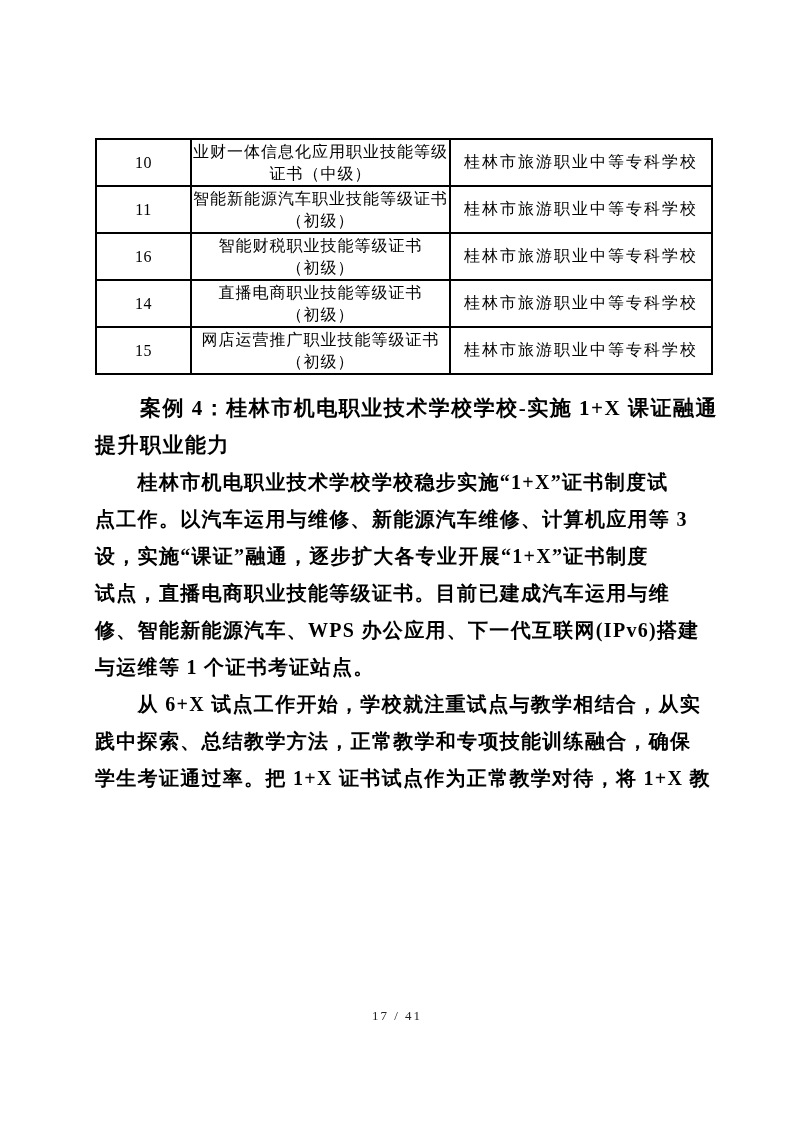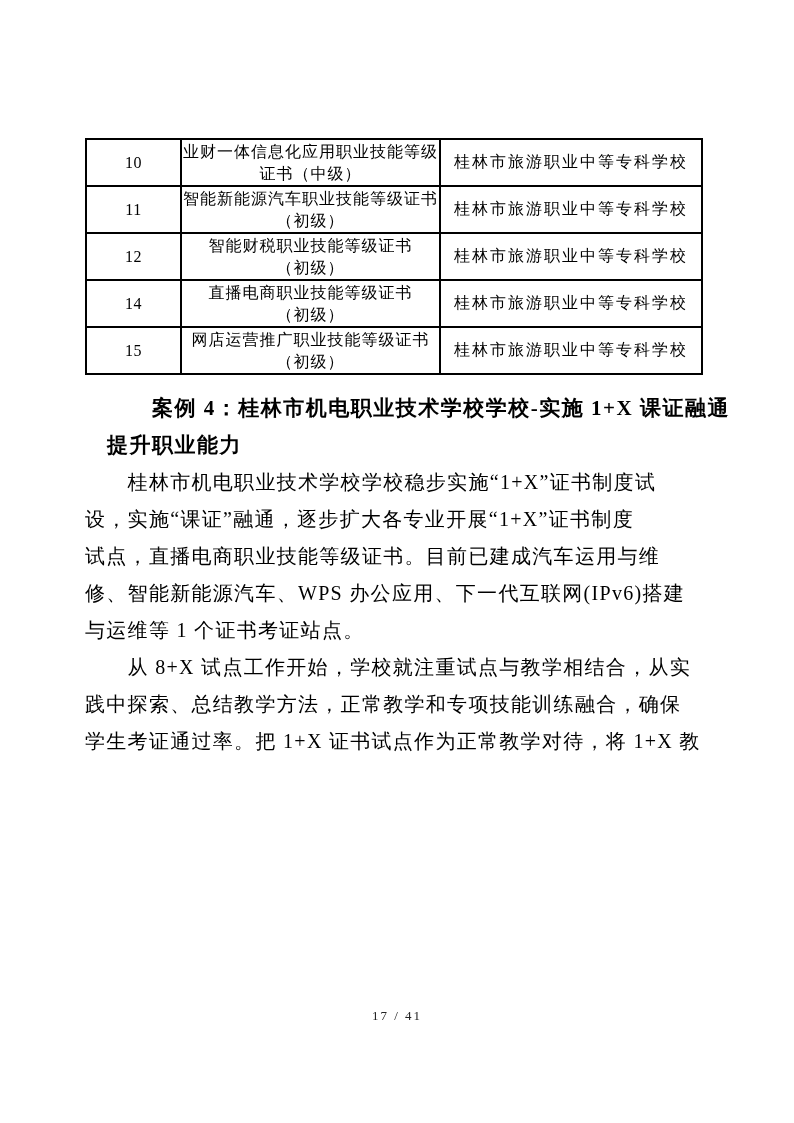--- a/index.html
+++ b/index.html
@@ -11,21 +11,21 @@
     position: relative;
     width: 794px;
     height: 1123px;
     background: #ffffff;
     color: #000000;
     font-family: "Liberation Serif", "DejaVu Serif", serif;
     overflow: hidden;
   }
   .content {
     position: absolute;
-    left: 85px;
+    left: 95px;
     top: 138px;
     width: 616px;
   }
   table.doc-table {
     border-collapse: collapse;
     table-layout: fixed;
     width: 616px;
   }
   table.doc-table td {
     border: 2px solid #000000;
@@ -57,29 +57,29 @@
   }
   .heading {
     margin-top: 15px;
     font-size: 21px;
     font-weight: 700;
     line-height: 37px;
     letter-spacing: 1.5px;
   }
   .heading .h-line {
     white-space: nowrap;
-    margin-left: 22px;
   }
   .body-text {
     font-size: 20px;
     line-height: 37px;
     letter-spacing: 1.3px;
   }
   .body-text .b-line {
     white-space: nowrap;
+    font-weight: bold;
   }
   .footer {
     position: absolute;
     left: 0;
     top: 1008px;
     width: 794px;
     text-align: center;
     font-size: 13px;
     letter-spacing: 2px;
     color: #222222;
@@ -109,21 +109,21 @@
         </tr>
           <tr>
           <td class="cell-num">11</td>
           <td class="cell-cert">
             <div class="cert-line">智能新能源汽车职业技能等级证书</div>
             <div class="cert-line">（初级）</div>
           </td>
           <td class="cell-school">桂林市旅游职业中等专科学校</td>
         </tr>
           <tr>
-          <td class="cell-num">12</td>
+          <td class="cell-num">16</td>
           <td class="cell-cert">
             <div class="cert-line">智能财税职业技能等级证书</div>
             <div class="cert-line">（初级）</div>
           </td>
           <td class="cell-school">桂林市旅游职业中等专科学校</td>
         </tr>
           <tr>
           <td class="cell-num">14</td>
           <td class="cell-cert">
             <div class="cert-line">直播电商职业技能等级证书</div>
@@ -144,25 +144,26 @@
 
     <div class="heading">
 
     <div class="h-line">　　案例 4：桂林市机电职业技术学校学校-实施 1+X 课证融通</div>
         <div class="h-line">提升职业能力</div>
       </div>
 
     <div class="body-text">
 
     <div class="b-line">　　桂林市机电职业技术学校学校稳步实施“1+X”证书制度试</div>
+        <div class="b-line">点工作。以汽车运用与维修、新能源汽车维修、计算机应用等 3</div>
         <div class="b-line">设，实施“课证”融通，逐步扩大各专业开展“1+X”证书制度</div>
         <div class="b-line">试点，直播电商职业技能等级证书。目前已建成汽车运用与维</div>
         <div class="b-line">修、智能新能源汽车、WPS 办公应用、下一代互联网(IPv6)搭建</div>
         <div class="b-line">与运维等 1 个证书考证站点。</div>
-        <div class="b-line">　　从 8+X 试点工作开始，学校就注重试点与教学相结合，从实</div>
+        <div class="b-line">　　从 6+X 试点工作开始，学校就注重试点与教学相结合，从实</div>
         <div class="b-line">践中探索、总结教学方法，正常教学和专项技能训练融合，确保</div>
         <div class="b-line">学生考证通过率。把 1+X 证书试点作为正常教学对待，将 1+X 教</div>
       </div>
 
   </div>
 
   <div class="footer">17 / 41</div>
 </div>
 
 </body></html>

